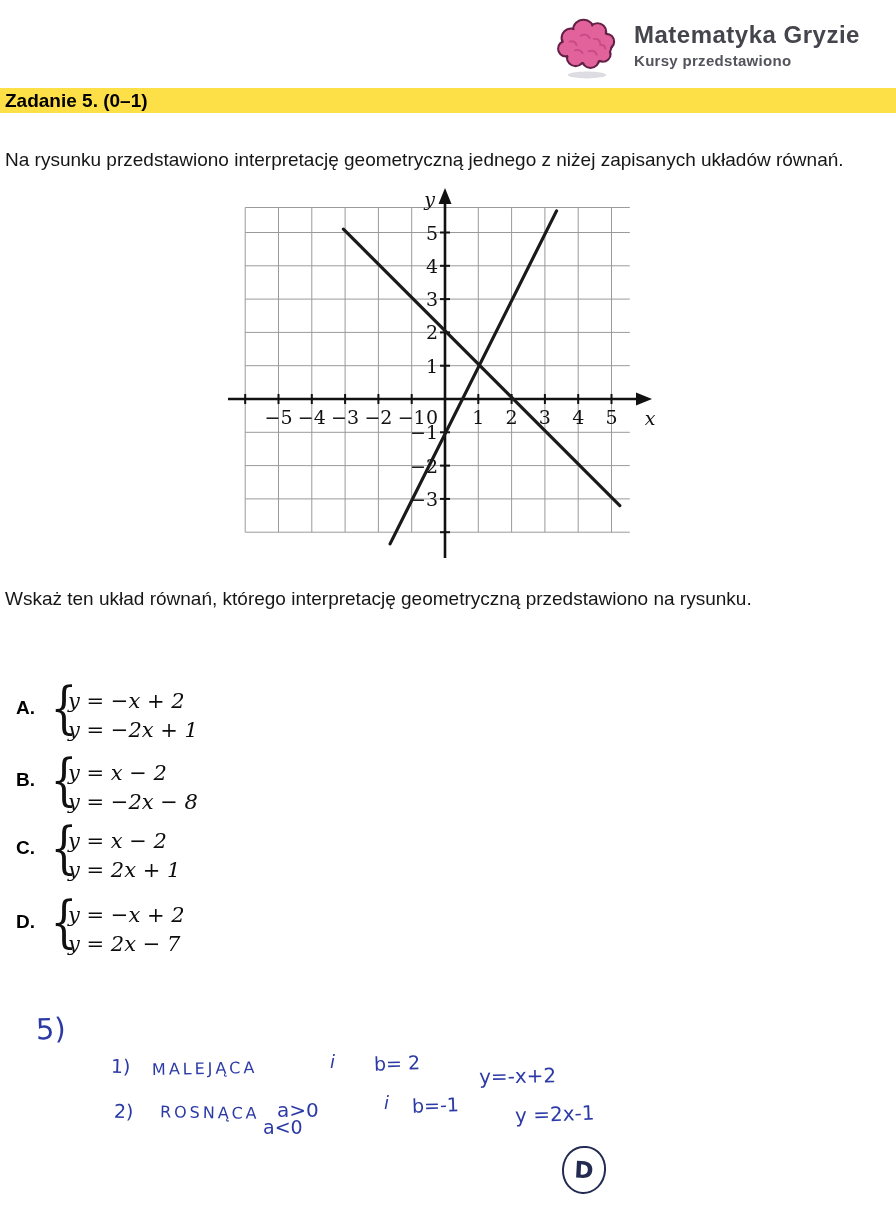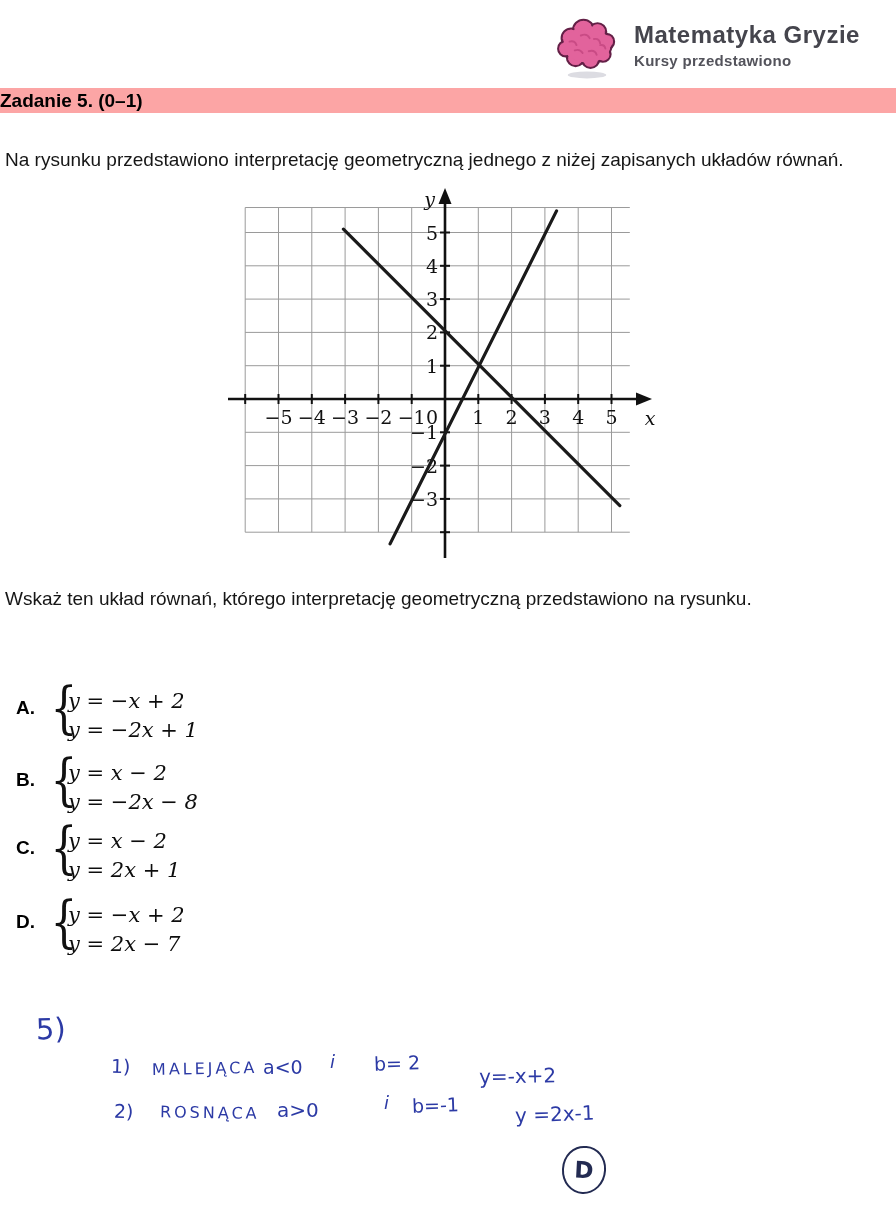--- a/index.html
+++ b/index.html
@@ -8,22 +8,22 @@
     font-family:"Liberation Sans",sans-serif;color:#111;overflow:hidden;
   }
   
   .logo{position:absolute;top:8px;left:550px;width:340px;height:76px;}
   .logo-brain{position:absolute;left:2px;top:2px;}
   .logo-text{position:absolute;left:84px;top:14px;}
   .logo-title{font-size:24px;font-weight:bold;color:#45454d;letter-spacing:0.5px;line-height:26px;}
   .logo-sub{font-size:15px;font-weight:bold;color:#53535b;margin-top:4px;letter-spacing:0.3px;}
   
   .task-header{
-    position:absolute;top:88px;left:0;width:896px;height:25px;background:#fca5a5;
-    font-size:19px;font-weight:bold;line-height:25px;box-sizing:border-box;color:#000;
+    position:absolute;top:88px;left:0;width:896px;height:25px;background:#fde047;
+    font-size:19px;font-weight:bold;line-height:25px;padding-left:5px;box-sizing:border-box;color:#000;
   }
   .intro{position:absolute;top:114px;left:5px;width:880px;font-size:19px;line-height:27px;color:#161616;margin-top:32px;}
   .question{position:absolute;top:588px;left:5px;width:886px;font-size:19px;color:#161616;}
   
   .graph-wrap{position:absolute;left:226px;top:182px;width:440px;height:382px;}
   
   .options{position:absolute;left:16px;top:0;width:500px;}
   .option{position:absolute;left:0;width:400px;height:60px;}
   .opt-label{position:absolute;left:0;top:17px;font-size:19px;font-weight:bold;color:#000;}
   .opt-brace{
@@ -198,21 +198,21 @@
       <div class="eq">y = −x + 2</div>
       <div class="eq">y = 2x − 7</div>
     </span>
   </div>
 </div>
 
 <span class="hw hw-big" style="left:36px;top:1012px">5)</span>
 
 <span class="hw" style="left:111px;top:1055px;font-size:19px;transform:rotate(2deg)">1)</span>
 <span class="hw hw-caps" style="left:152px;top:1059px;transform:rotate(-1deg)">MALEJĄCA</span>
-<span class="hw" style="left:263px;top:1056px;font-size:19px">a&lt;0</span>
+<span class="hw" style="left:263px;top:1116px;font-size:19px">a&lt;0</span>
 <span class="hw" style="left:330px;top:1051px;font-size:18px;font-style:italic">i</span>
 <span class="hw" style="left:374px;top:1052px;font-size:19px;transform:rotate(-2deg)">b= 2</span>
 <span class="hw" style="left:479px;top:1064px;font-size:20px;transform:rotate(-1deg)">y=-x+2</span>
 
 <span class="hw" style="left:114px;top:1100px;font-size:19px;transform:rotate(2deg)">2)</span>
 <span class="hw hw-caps" style="left:160px;top:1103px;transform:rotate(1deg)">ROSNĄCA</span>
 <span class="hw" style="left:277px;top:1098px;font-size:20px">a&gt;0</span>
 <span class="hw" style="left:384px;top:1092px;font-size:18px;font-style:italic">i</span>
 <span class="hw" style="left:412px;top:1094px;font-size:19px;transform:rotate(-2deg)">b=-1</span>
 <span class="hw" style="left:515px;top:1102px;font-size:20px;transform:rotate(-2deg)">y =2x-1</span>

